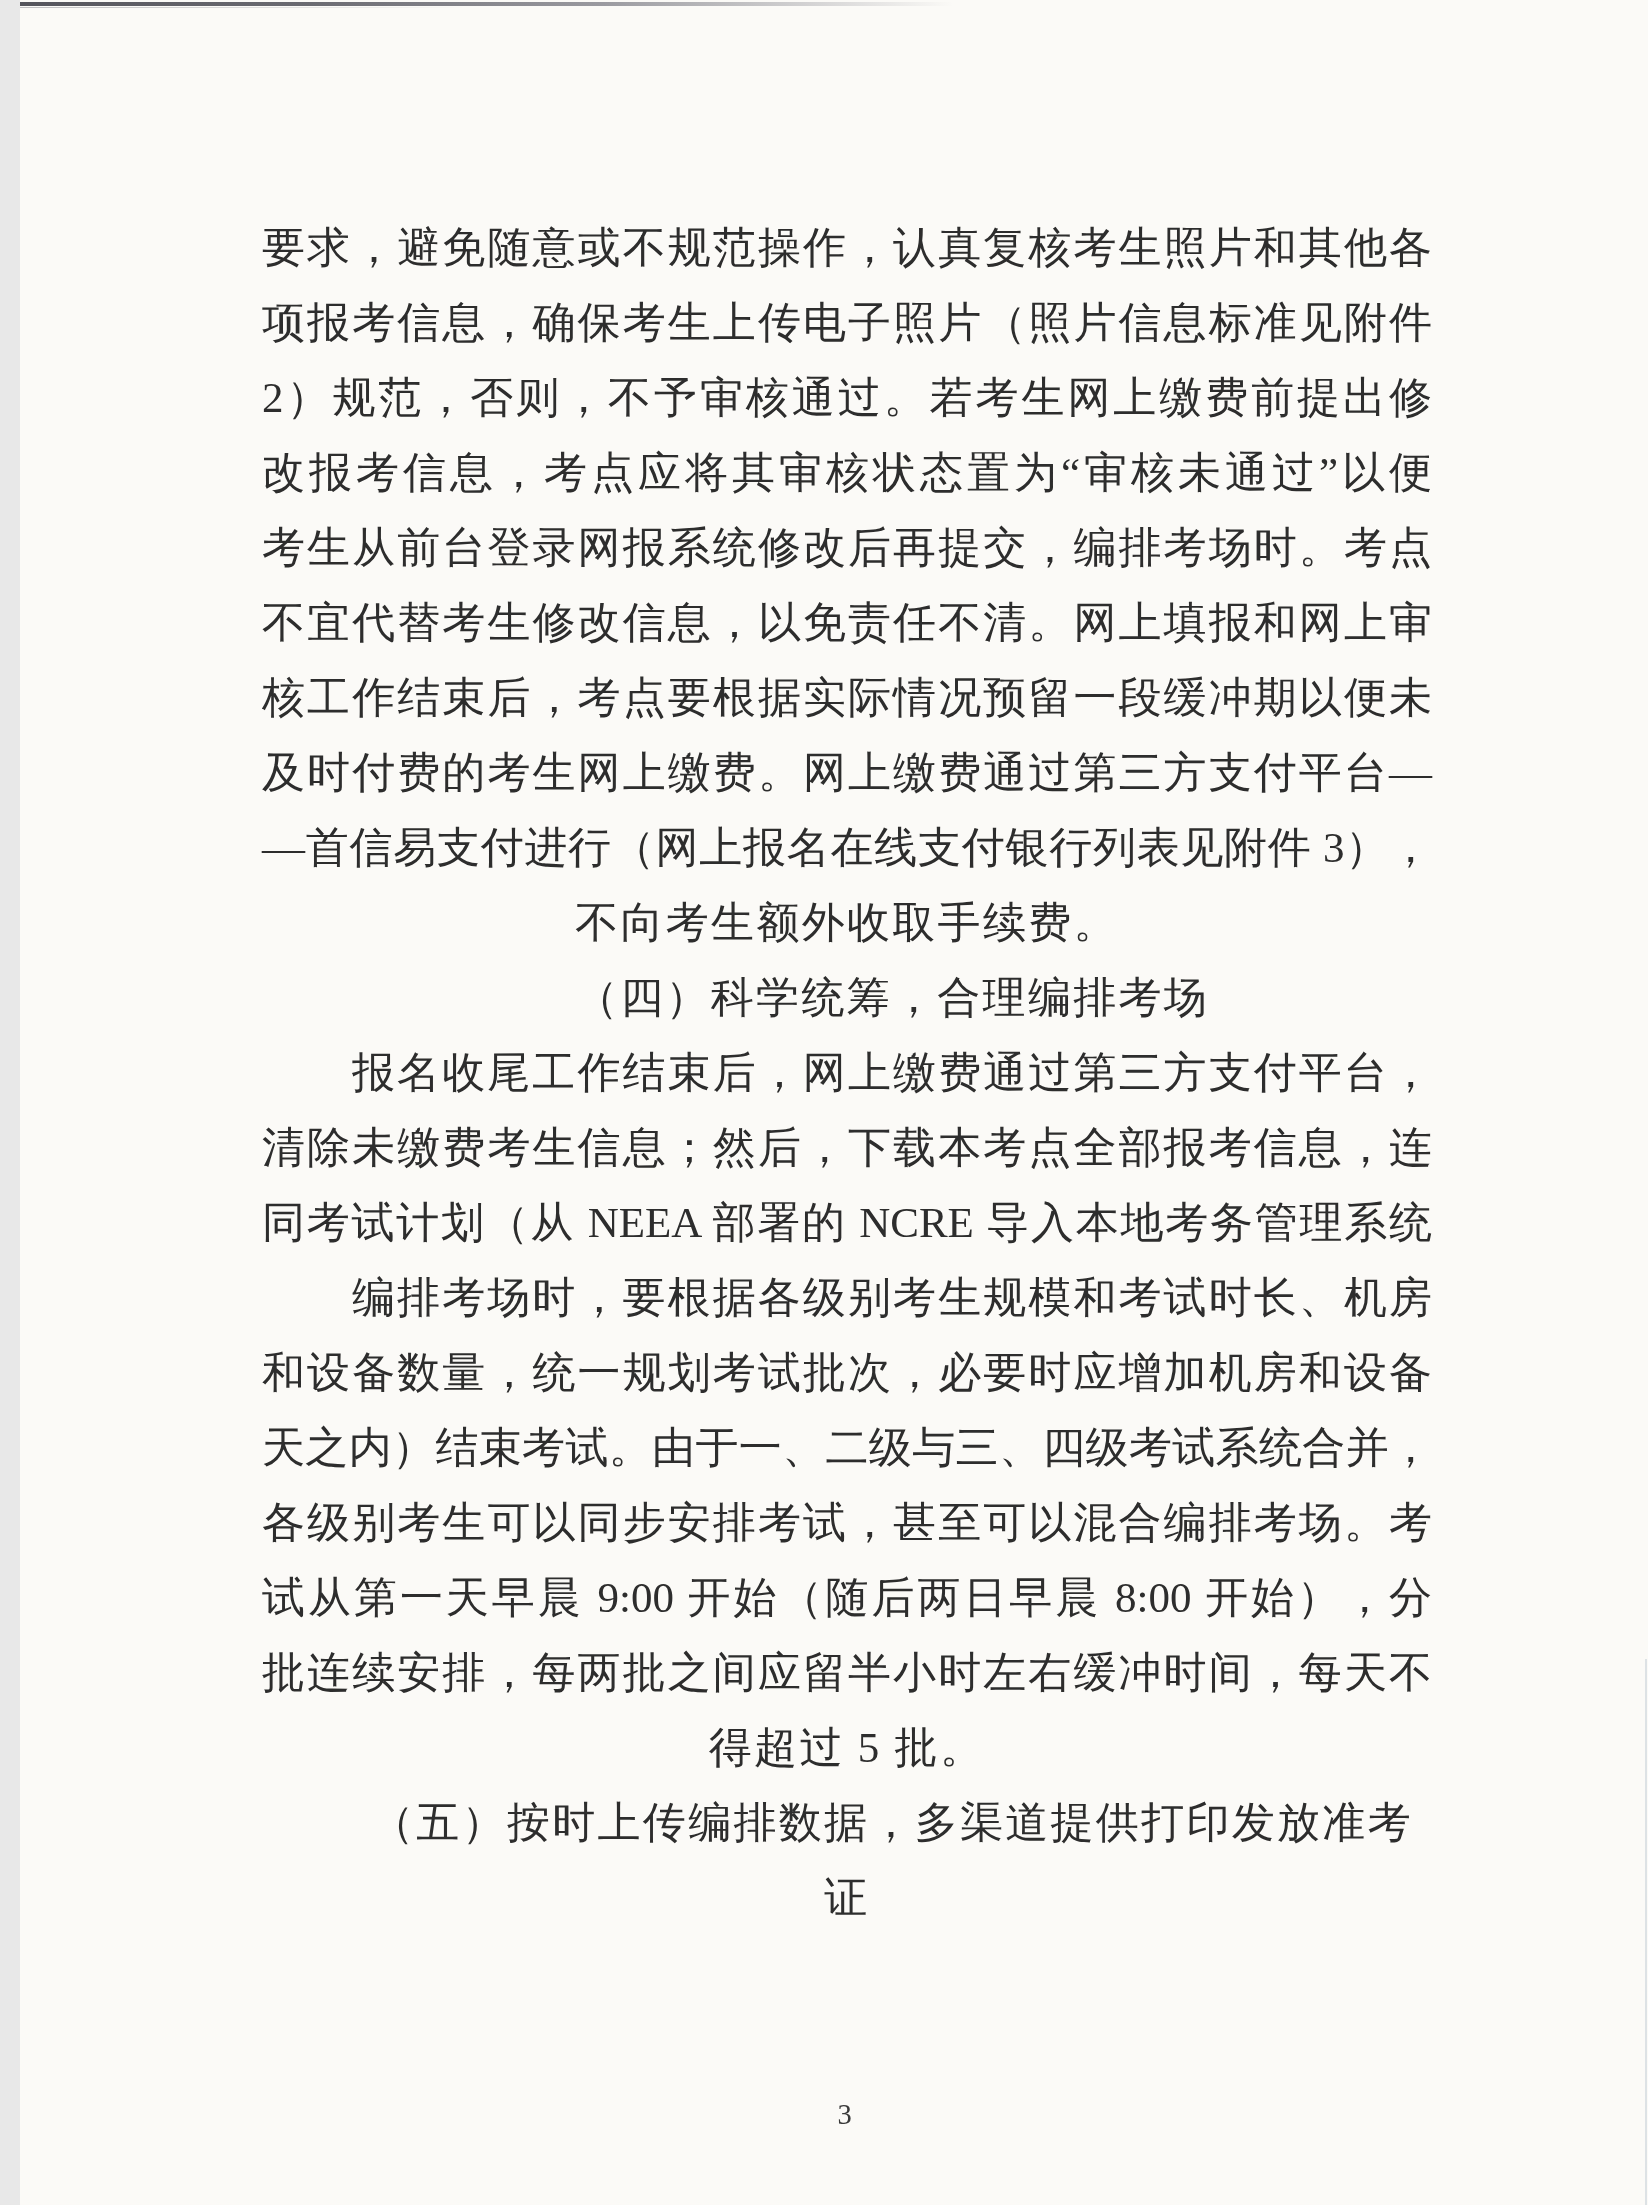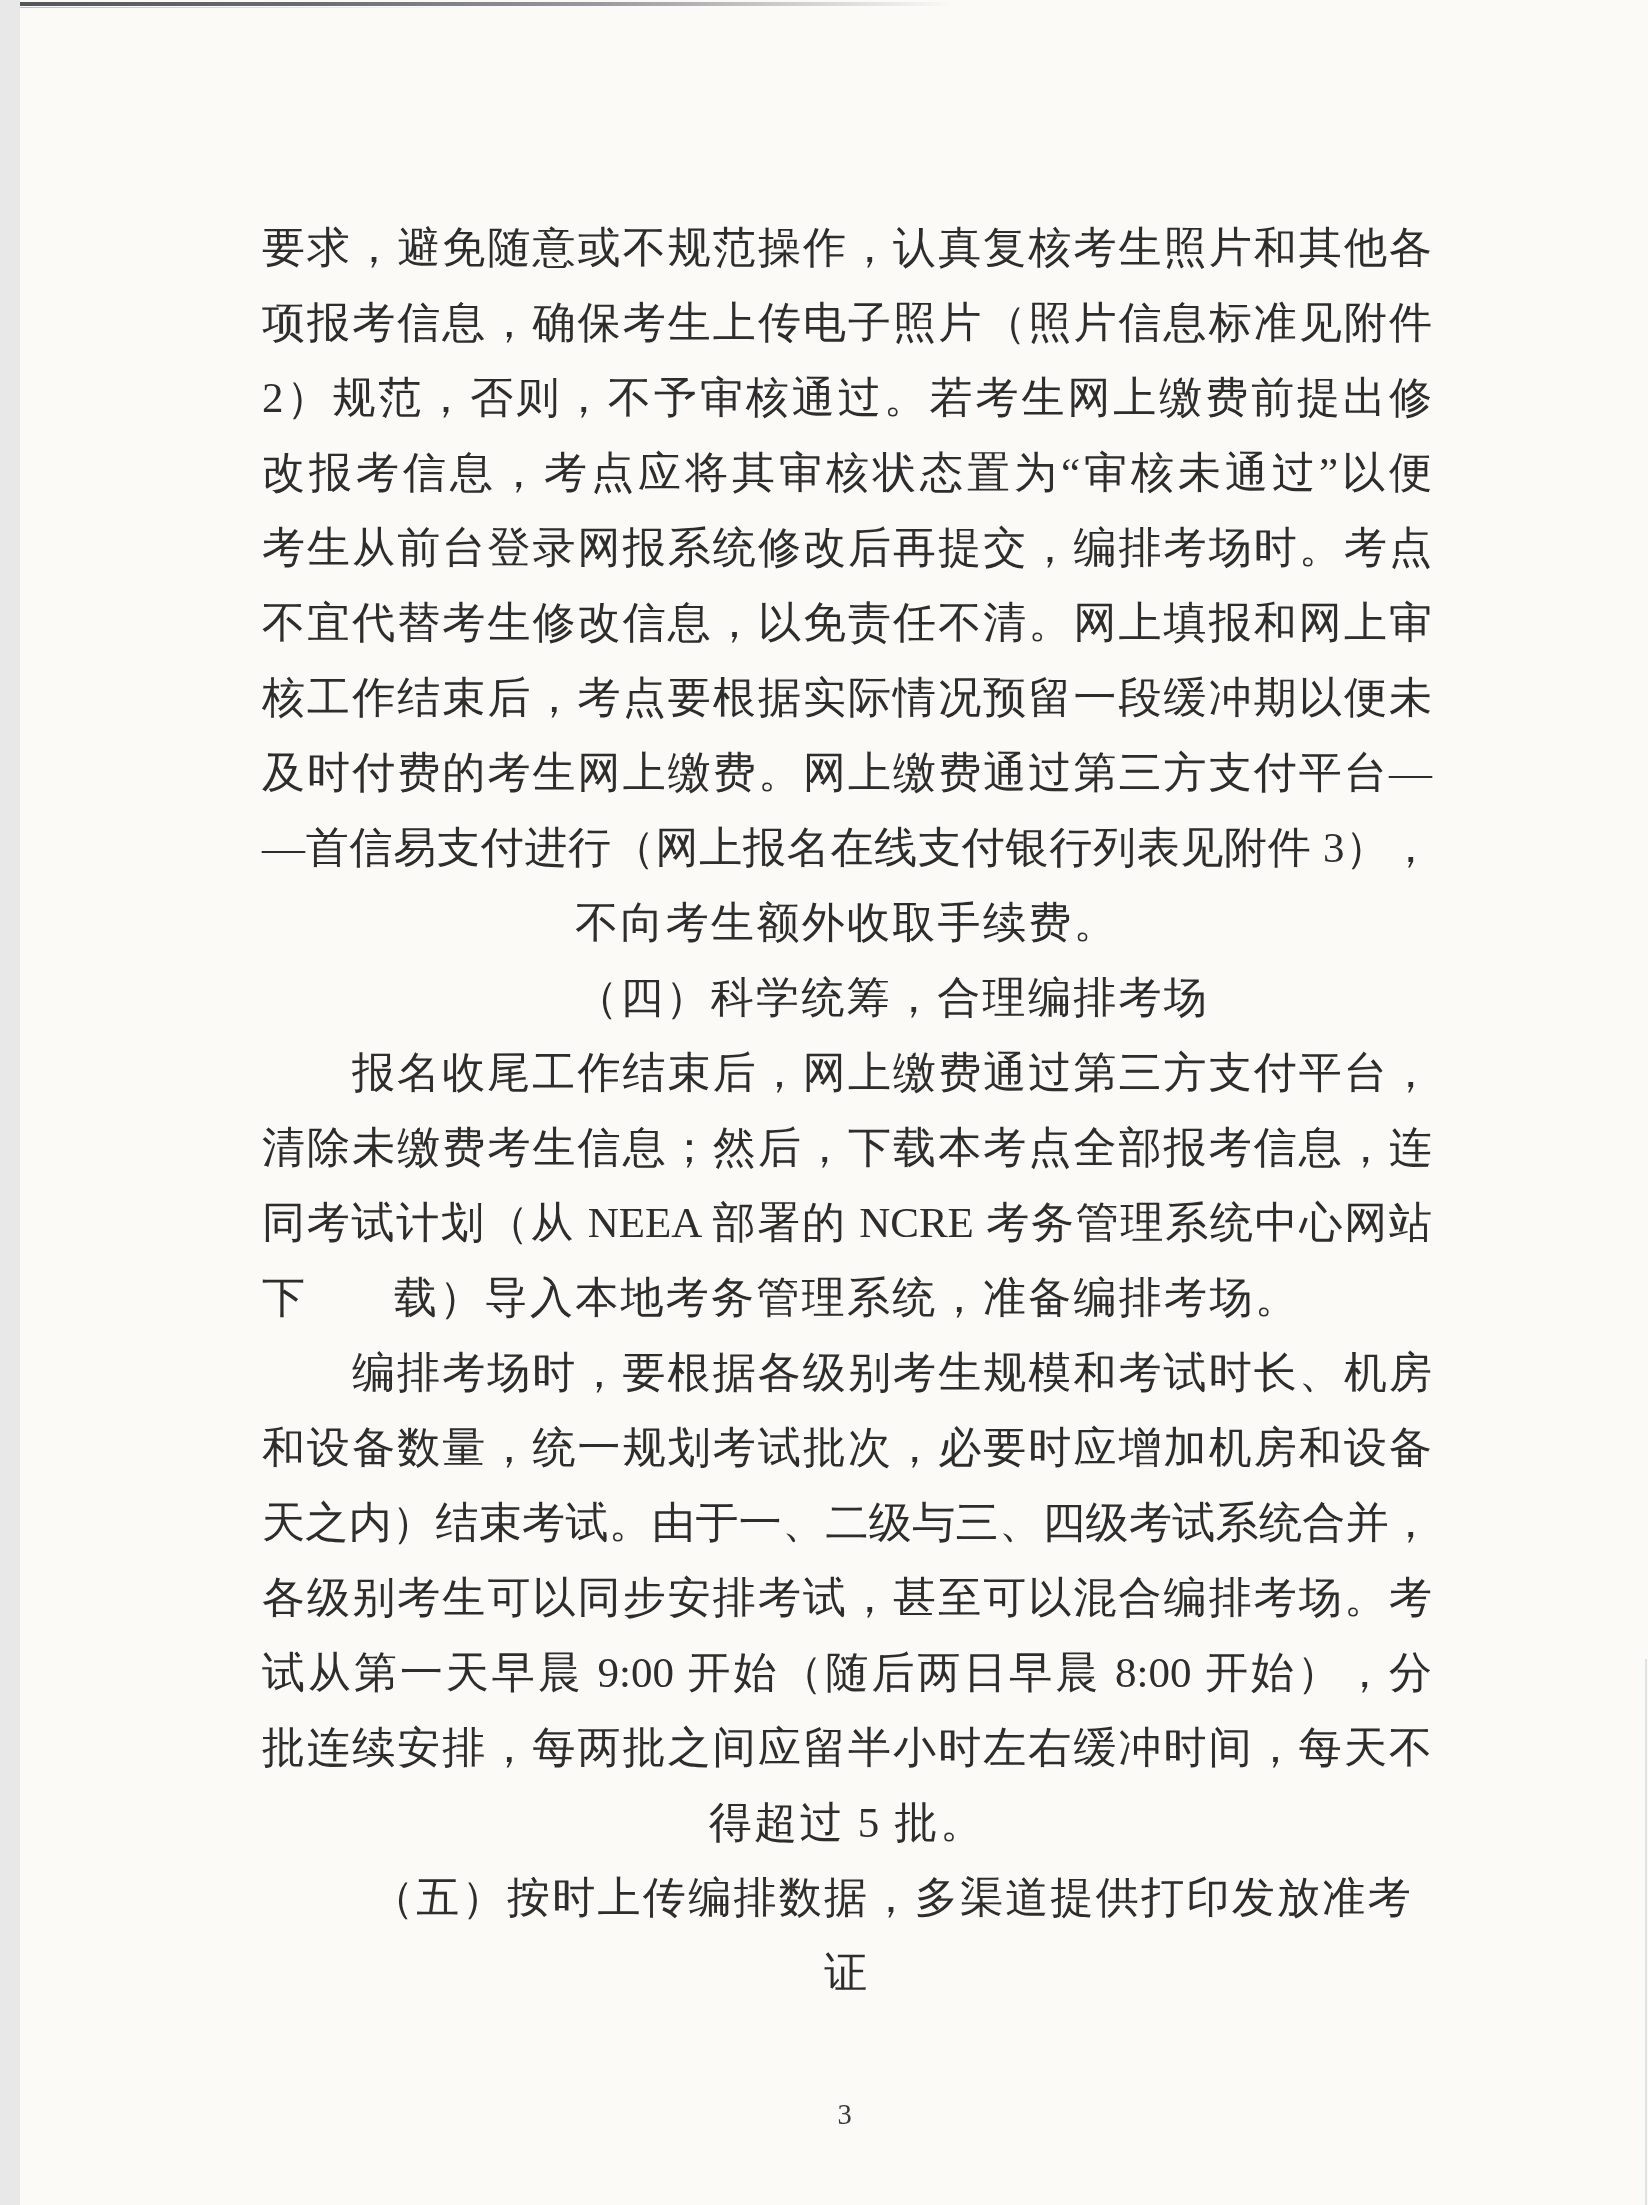--- a/index.html
+++ b/index.html
@@ -74,22 +74,21 @@
     <div class="line full">改报考信息，考点应将其审核状态置为“审核未通过”以便</div>
     <div class="line full">考生从前台登录网报系统修改后再提交，编排考场时。考点</div>
     <div class="line full">不宜代替考生修改信息，以免责任不清。网上填报和网上审</div>
     <div class="line full">核工作结束后，考点要根据实际情况预留一段缓冲期以便未</div>
     <div class="line full">及时付费的考生网上缴费。网上缴费通过第三方支付平台—</div>
     <div class="line full">—首信易支付进行（网上报名在线支付银行列表见附件 3），</div>
     <div class="line short">不向考生额外收取手续费。</div>
     <div class="line short indent">（四）科学统筹，合理编排考场</div>
     <div class="line full indent">报名收尾工作结束后，网上缴费通过第三方支付平台，</div>
     <div class="line full">清除未缴费考生信息；然后，下载本考点全部报考信息，连</div>
-    <div class="line full">同考试计划（从 NEEA 部署的 NCRE 考务管理系统中心网站下</div>
-    <div class="line short">载）导入本地考务管理系统，准备编排考场。</div>
+    <div class="line full">同考试计划（从 NEEA 部署的 NCRE 导入本地考务管理系统</div>
     <div class="line full indent">编排考场时，要根据各级别考生规模和考试时长、机房</div>
     <div class="line full">和设备数量，统一规划考试批次，必要时应增加机房和设备</div>
     <div class="line full">天之内）结束考试。由于一、二级与三、四级考试系统合并，</div>
     <div class="line full">各级别考生可以同步安排考试，甚至可以混合编排考场。考</div>
     <div class="line full">试从第一天早晨 9:00 开始（随后两日早晨 8:00 开始），分</div>
     <div class="line full">批连续安排，每两批之间应留半小时左右缓冲时间，每天不</div>
     <div class="line short">得超过 5 批。</div>
     <div class="line short indent">（五）按时上传编排数据，多渠道提供打印发放准考证</div>
   </div>
 

